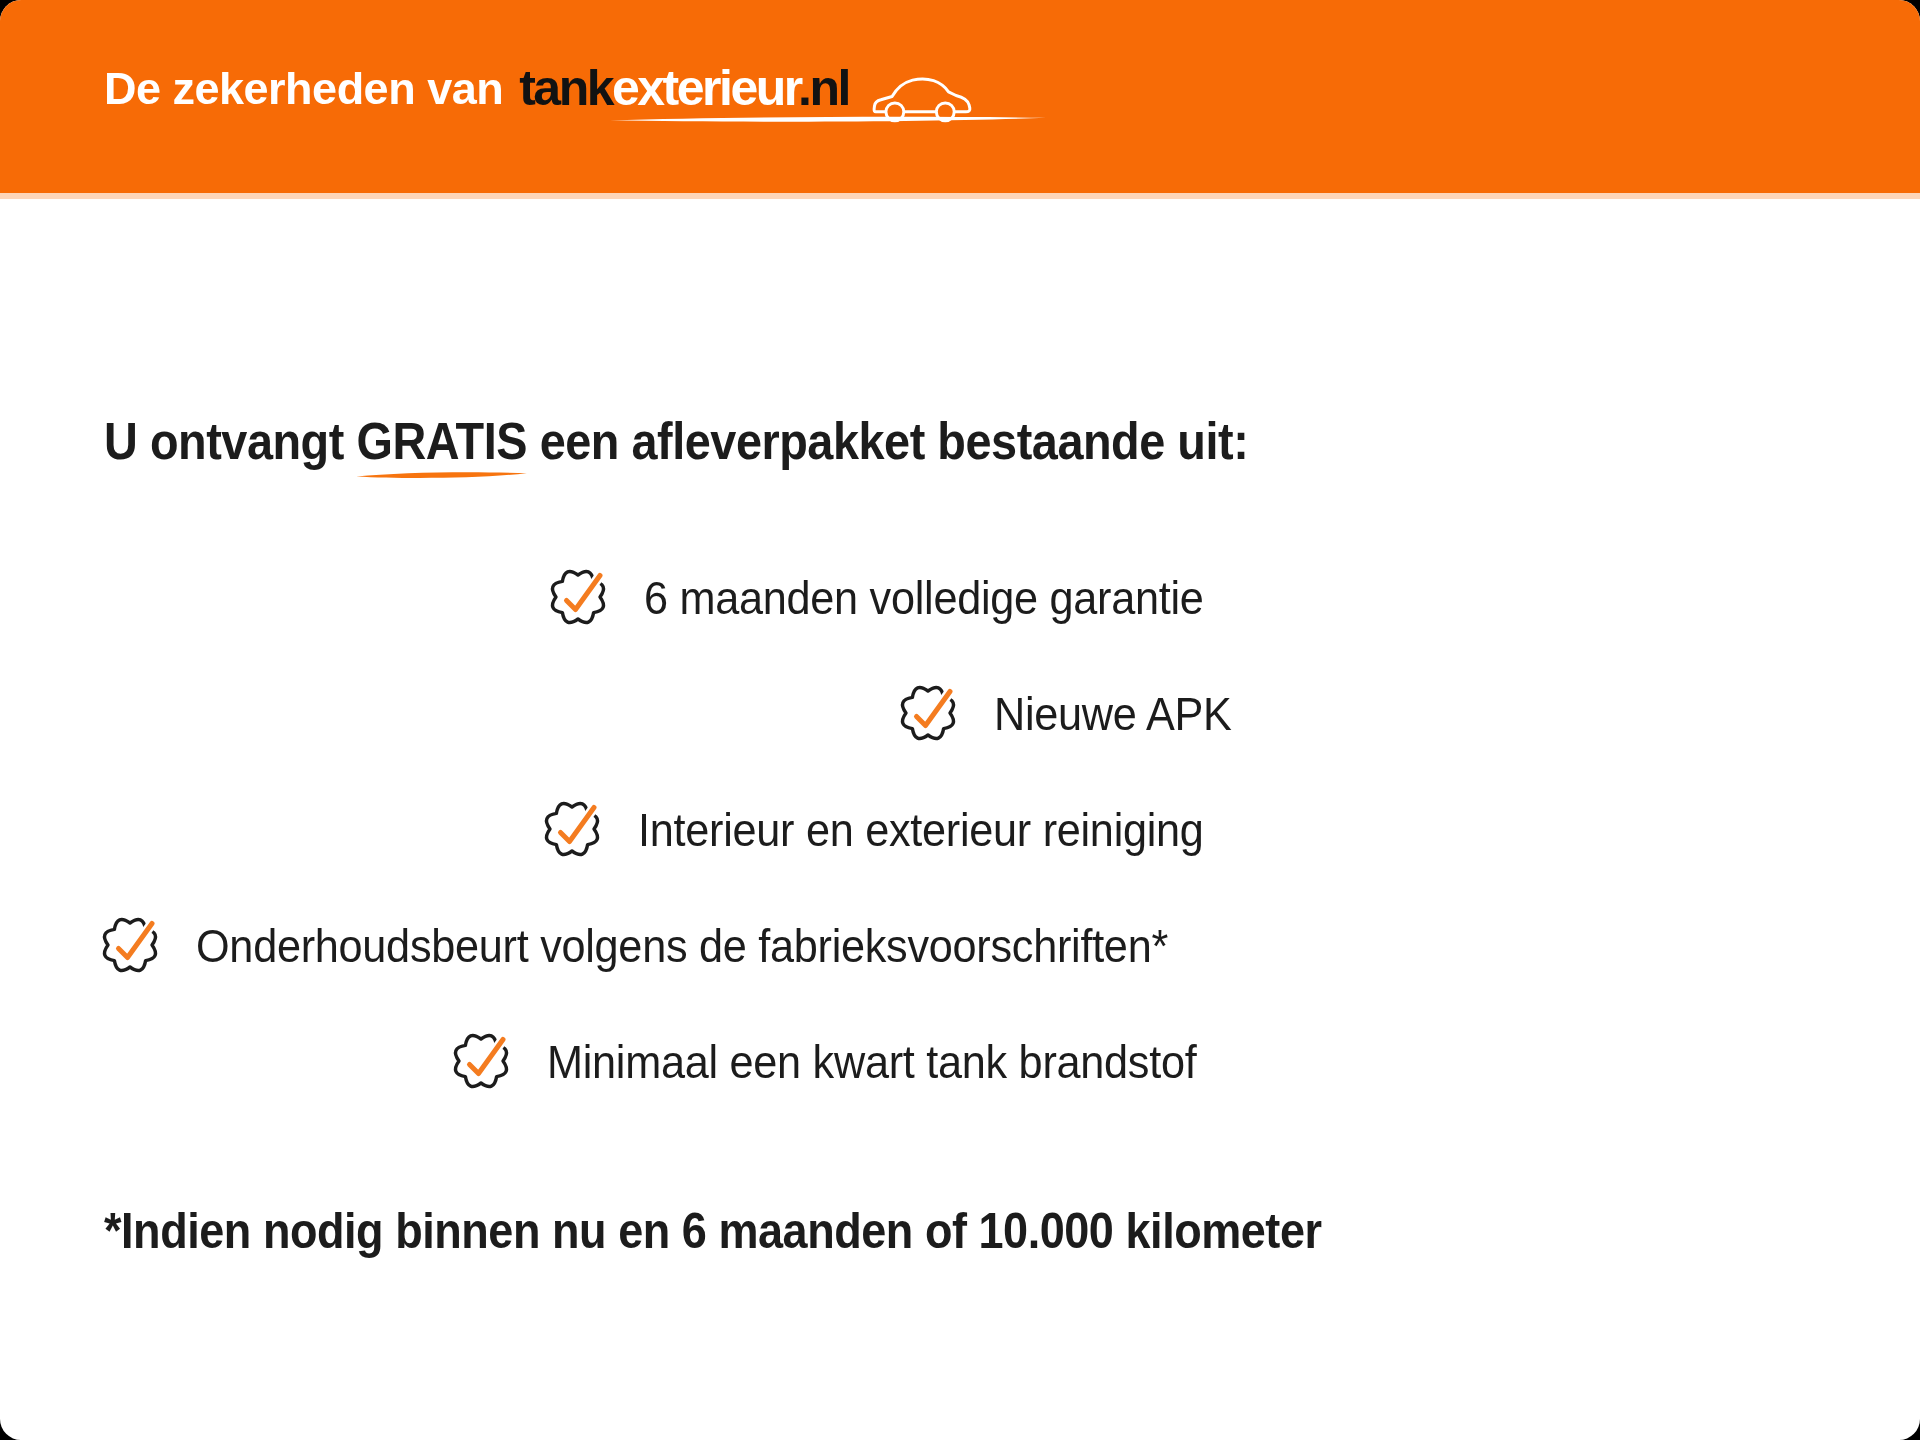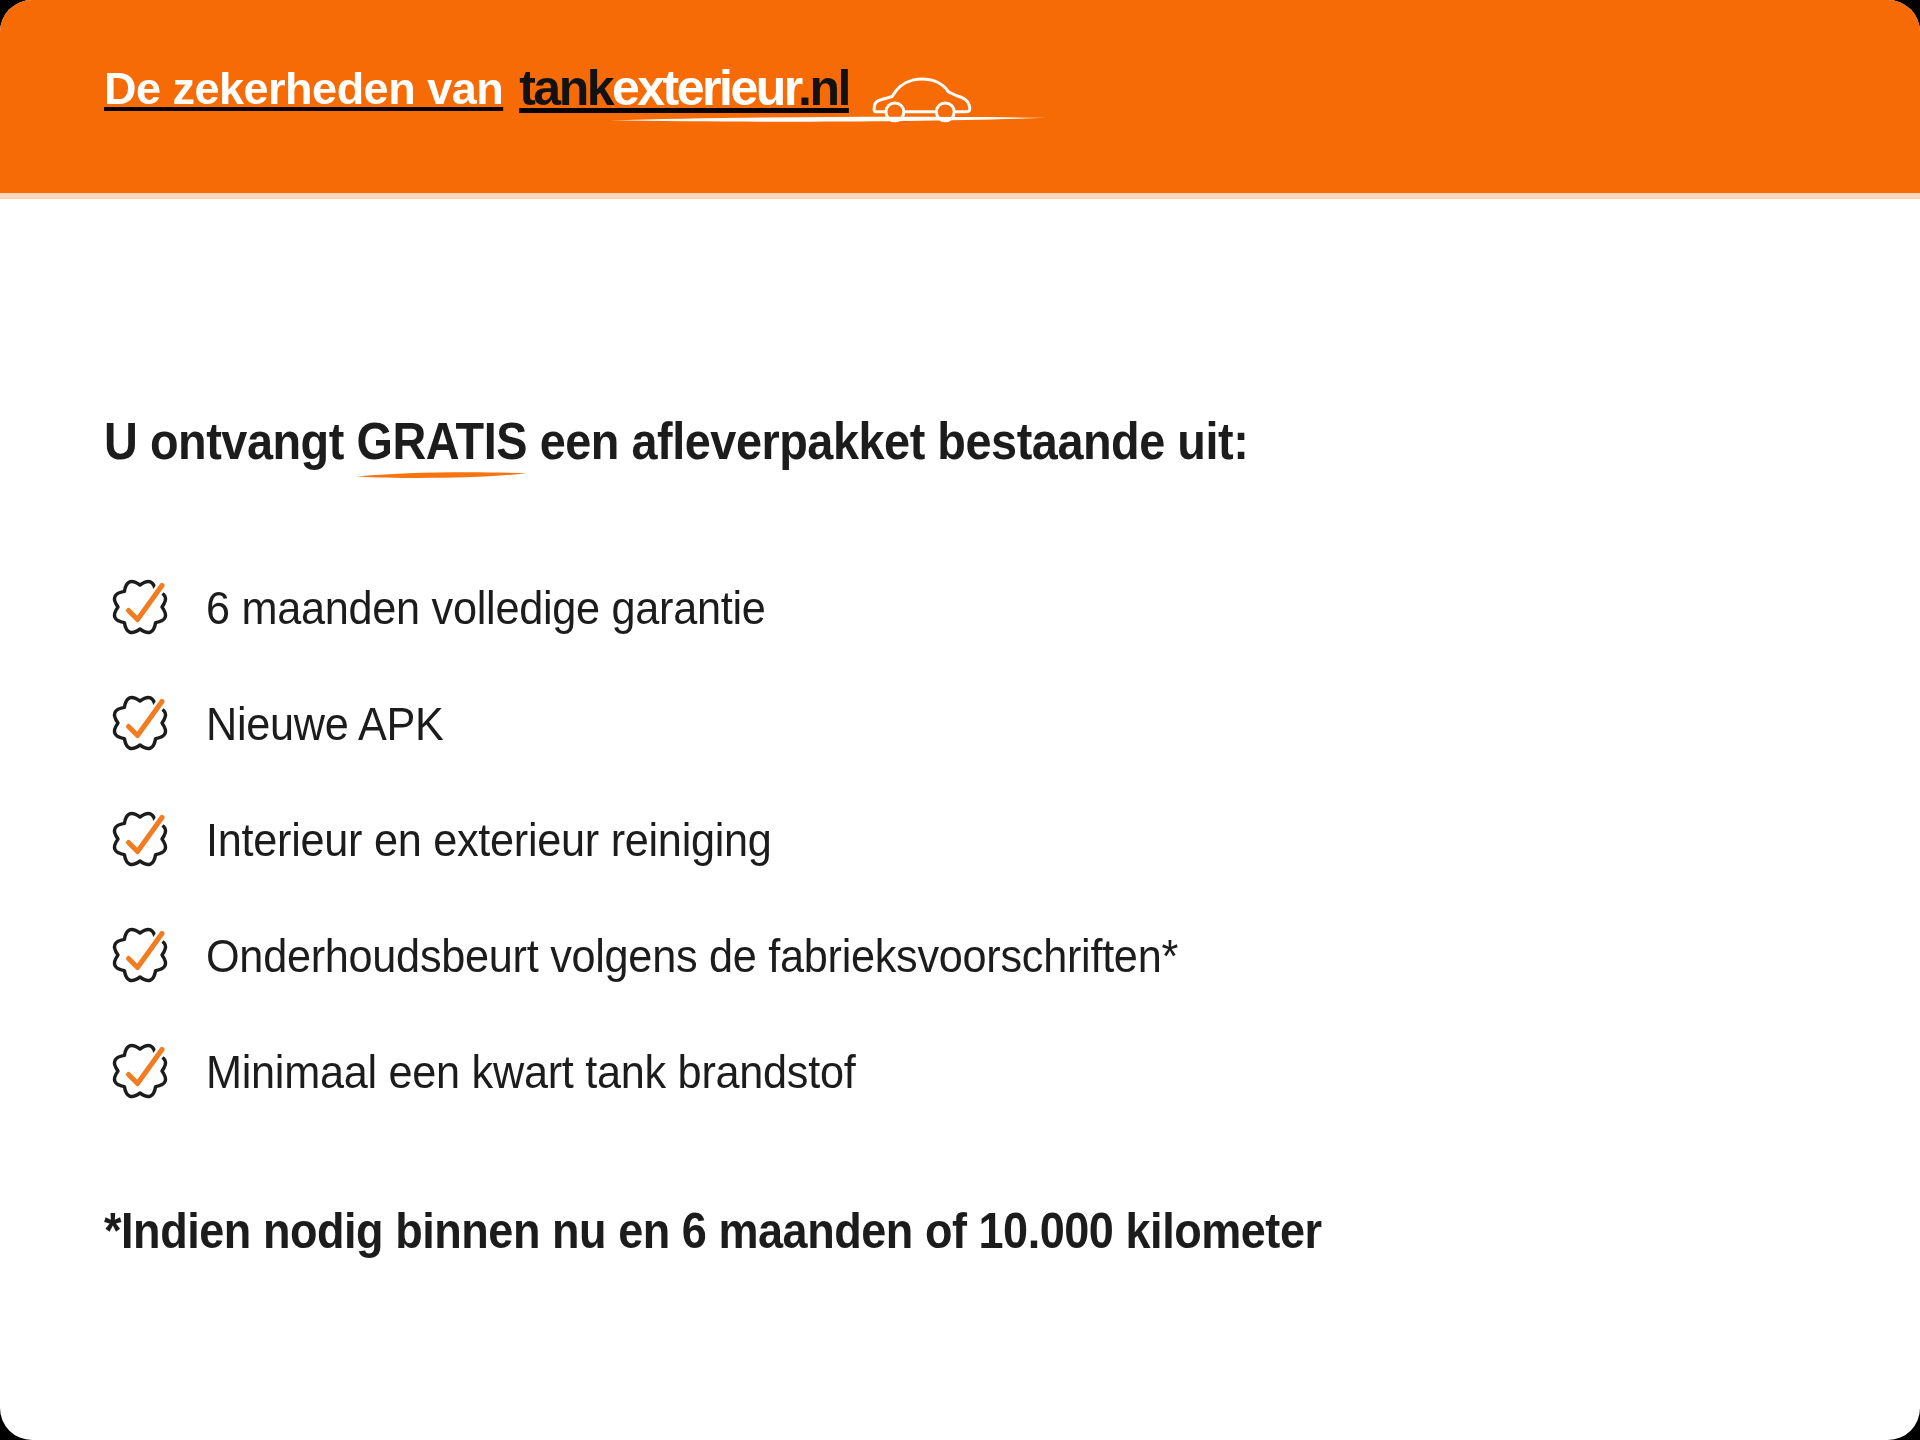--- a/index.html
+++ b/index.html
@@ -10,23 +10,22 @@
   body {
     width: 1920px;
     height: 1440px;
     position: relative;
     font-family: "Liberation Sans", "DejaVu Sans", sans-serif;
   }
   .card {
     position: absolute;
     inset: 0;
     background: var(--card-bg, #FFFFFF);
-    border-radius: 32px;
+    border-radius: 21px;
     overflow: hidden;
-    text-decoration: underline;
   }
   
   .header {
     position: relative;
     height: 193px;
     background: var(--brand-orange, #F76B06);
     display: flex;
     align-items: center;
     gap: 16px;
     padding: 0 30px 16px 104px;
@@ -102,26 +101,27 @@
     width: 103%;
     height: 13px;
     pointer-events: none;
   }
   .gratis-swoosh path { fill: var(--underline-orange, #F7740F); }
   
   .benefits {
     position: absolute;
     left: 98px;
     top: 565px;
-    margin: 10px;
+    margin: 0;
     padding: 0;
     list-style: none;
     display: flex;
     flex-direction: column;
     gap: 52px;
+    align-items: flex-end;
   }
   .benefit {
     display: flex;
     align-items: center;
     height: 64px;
   }
   .badge { width: 64px; height: 64px; flex: none; }
   .badge-svg { width: 64px; height: 64px; display: block; overflow: visible; }
   .badge-outline {
     fill: none;

